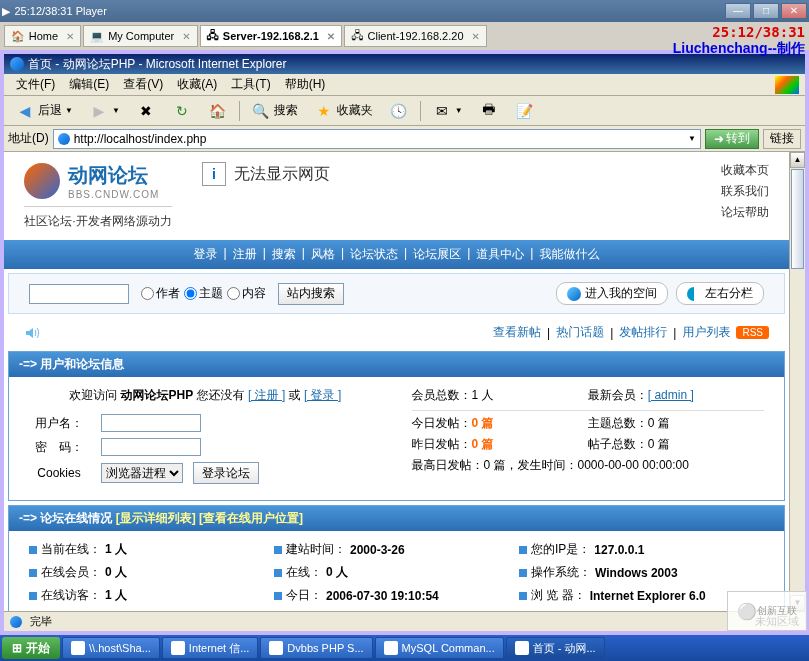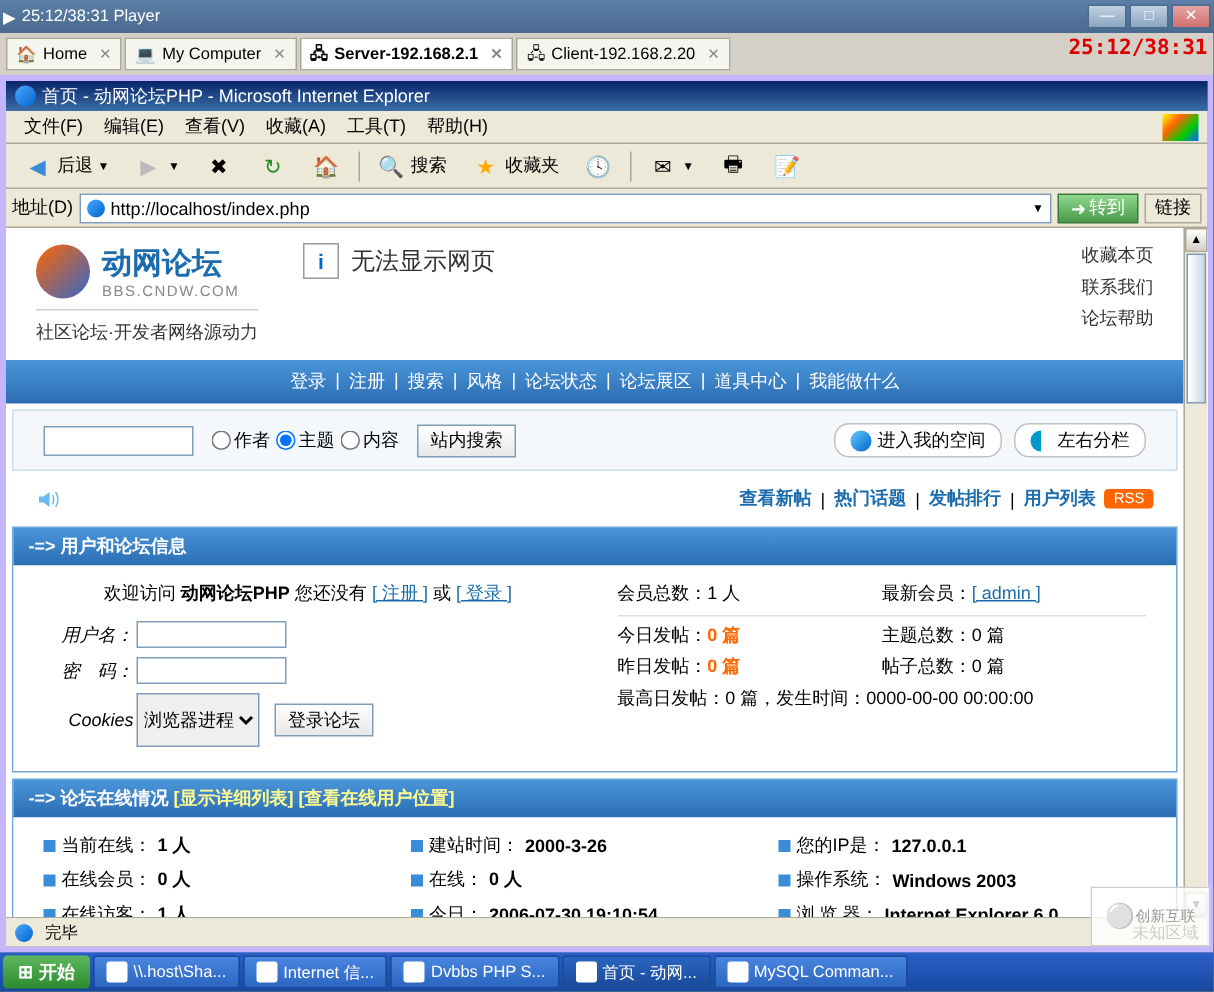--- a/index.html
+++ b/index.html
@@ -50,31 +50,31 @@
 .nav-bar a { color: #fff; text-decoration: none; cursor: pointer; }
 .search-row { padding: 8px 20px; display: flex; align-items: center; gap: 12px; background: #f4f8fc; border: 1px solid #c7ddf0; margin: 4px; }
 .search-input { width: 100px; height: 20px; border: 1px solid #7f9db9; padding: 0 4px; font-size:12px; }
 .radio-group { display: flex; gap: 4px; font-size: 12px; }
 .radio-group label { display:flex; align-items:center; gap:2px; }
 .search-btn { height: 22px; padding: 0 8px; font-size: 12px; border: 1px solid #7f9db9; background: linear-gradient(to bottom,#fff,#e8e8e8); cursor:pointer; }
 .search-right { margin-left: auto; display: flex; gap: 8px; }
 .pill-btn { display: flex; align-items: center; gap: 4px; border: 1px solid #c0c0c0; border-radius: 10px; padding: 2px 10px; font-size: 12px; cursor:pointer; background: #fff; }
 .pill-icon { width: 14px; height: 14px; border-radius: 50%; display:inline-block; }
 .sub-links { padding: 6px 20px; font-size: 12px; display: flex; gap: 6px; justify-content: flex-end; align-items: center; }
-.sub-links a { color: #1b6cae; text-decoration: none; cursor: pointer; font-weight: bold; }
+.sub-links a { color: #1b6cae; text-decoration: none; cursor: pointer; }
 .rss-badge { background: #f60; color: #fff; padding: 1px 6px; border-radius: 3px; font-size: 10px; }
 .section { margin: 4px; border: 1px solid #6ba5db; }
 .section-header { background: linear-gradient(to bottom,#4a95d9,#2b6db3); color: #fff; padding: 4px 10px; font-size: 12px; font-weight: bold; }
 .section-header a { color: #fffb8f; text-decoration: none; }
 .section-body { background: #fff; padding: 10px 20px; font-size: 12px; display: flex; gap: 30px; }
 .welcome-col { flex:1; }
 .welcome-row { display: flex; align-items: center; margin-bottom: 6px; }
-.welcome-label { width: 60px; text-align: right; margin-right: 2px; font-style: italic; }
+.welcome-label { width: 60px; text-align: center; margin-right: 12px; }
 .welcome-input { width: 100px; height: 18px; border: 1px solid #7f9db9; font-size:12px; padding: 0 2px; }
-.welcome-select { height: 36px; border: 1px solid #7f9db9; font-size:12px; }
+.welcome-select { height: 20px; border: 1px solid #7f9db9; font-size:12px; }
 .stats-col { flex: 1; }
 .stats-header { display: flex; margin-bottom: 6px; }
 .stats-header div { flex: 1; }
 .stats-row { display: flex; margin-bottom: 4px; }
 .stats-row div { flex: 1; }
 .highlight { color: #ff6600; font-weight: bold; }
 .bluelink { color: #1b6cae; text-decoration: underline; cursor:pointer; }
 .online-body { padding: 10px 20px; font-size: 12px; background: #fff; }
 .online-row { display: flex; margin-bottom: 6px; }
 .online-row > div { flex: 1; display:flex; align-items:center; gap:4px; }
@@ -126,20 +126,21 @@
         <span>Server-192.168.2.1</span>
         <span class="tab-close">✕</span>
       </div>
     <div class="app-tab">
         <span>🖧</span>
         <span>Client-192.168.2.20</span>
         <span class="tab-close">✕</span>
       </div>
     <div class="clock-overlay">25:12/38:31</div>
   </div>
+  <div class="author-overlay">Liuchenchang--制作</div>
 
   <div class="ie-window">
     <div class="ie-titlebar">
       <span class="ie-ie-icon"></span>
       <span>首页 - 动网论坛PHP - Microsoft Internet Explorer</span>
     </div>
     <div class="ie-menubar">
       <span class="ie-menu-item">文件(F)</span>
       <span class="ie-menu-item">编辑(E)</span>
       <span class="ie-menu-item">查看(V)</span>
@@ -449,22 +450,22 @@
         <span>\\.host\Sha...</span>
       </div>
     <div class="task-item">
         <span class="task-icon"></span>
         <span>Internet 信...</span>
       </div>
     <div class="task-item">
         <span class="task-icon"></span>
         <span>Dvbbs PHP S...</span>
       </div>
+    <div class="task-item">
+        <span class="task-icon"></span>
+        <span>MySQL Comman...</span>
+      </div>
     <div class="task-item active">
         <span class="task-icon"></span>
         <span>首页 - 动网...</span>
       </div>
-    <div class="task-item">
-        <span class="task-icon"></span>
-        <span>MySQL Comman...</span>
-      </div>
   </div>
 </div>
 
 </body></html>

